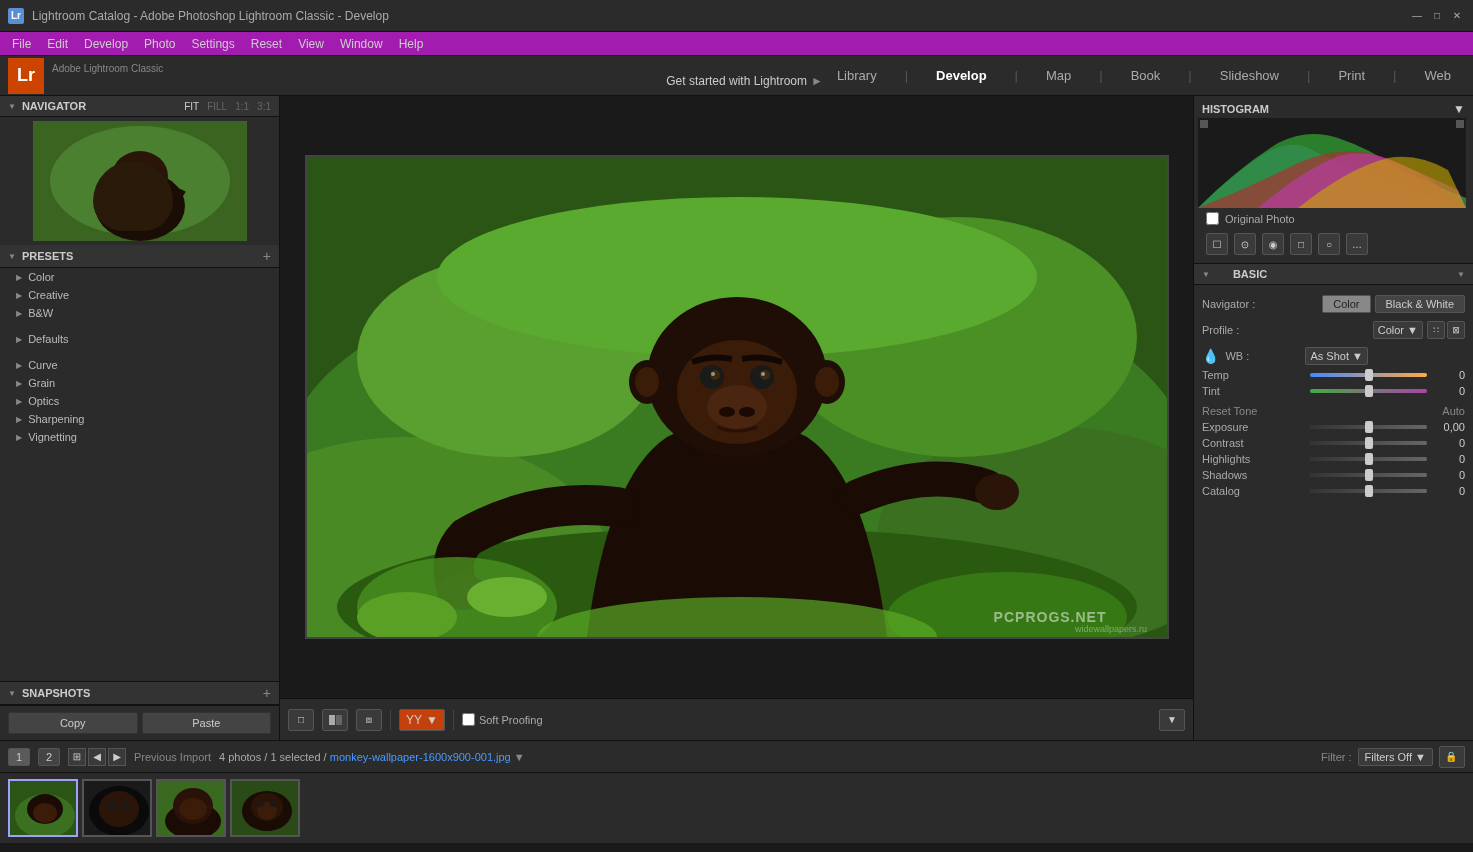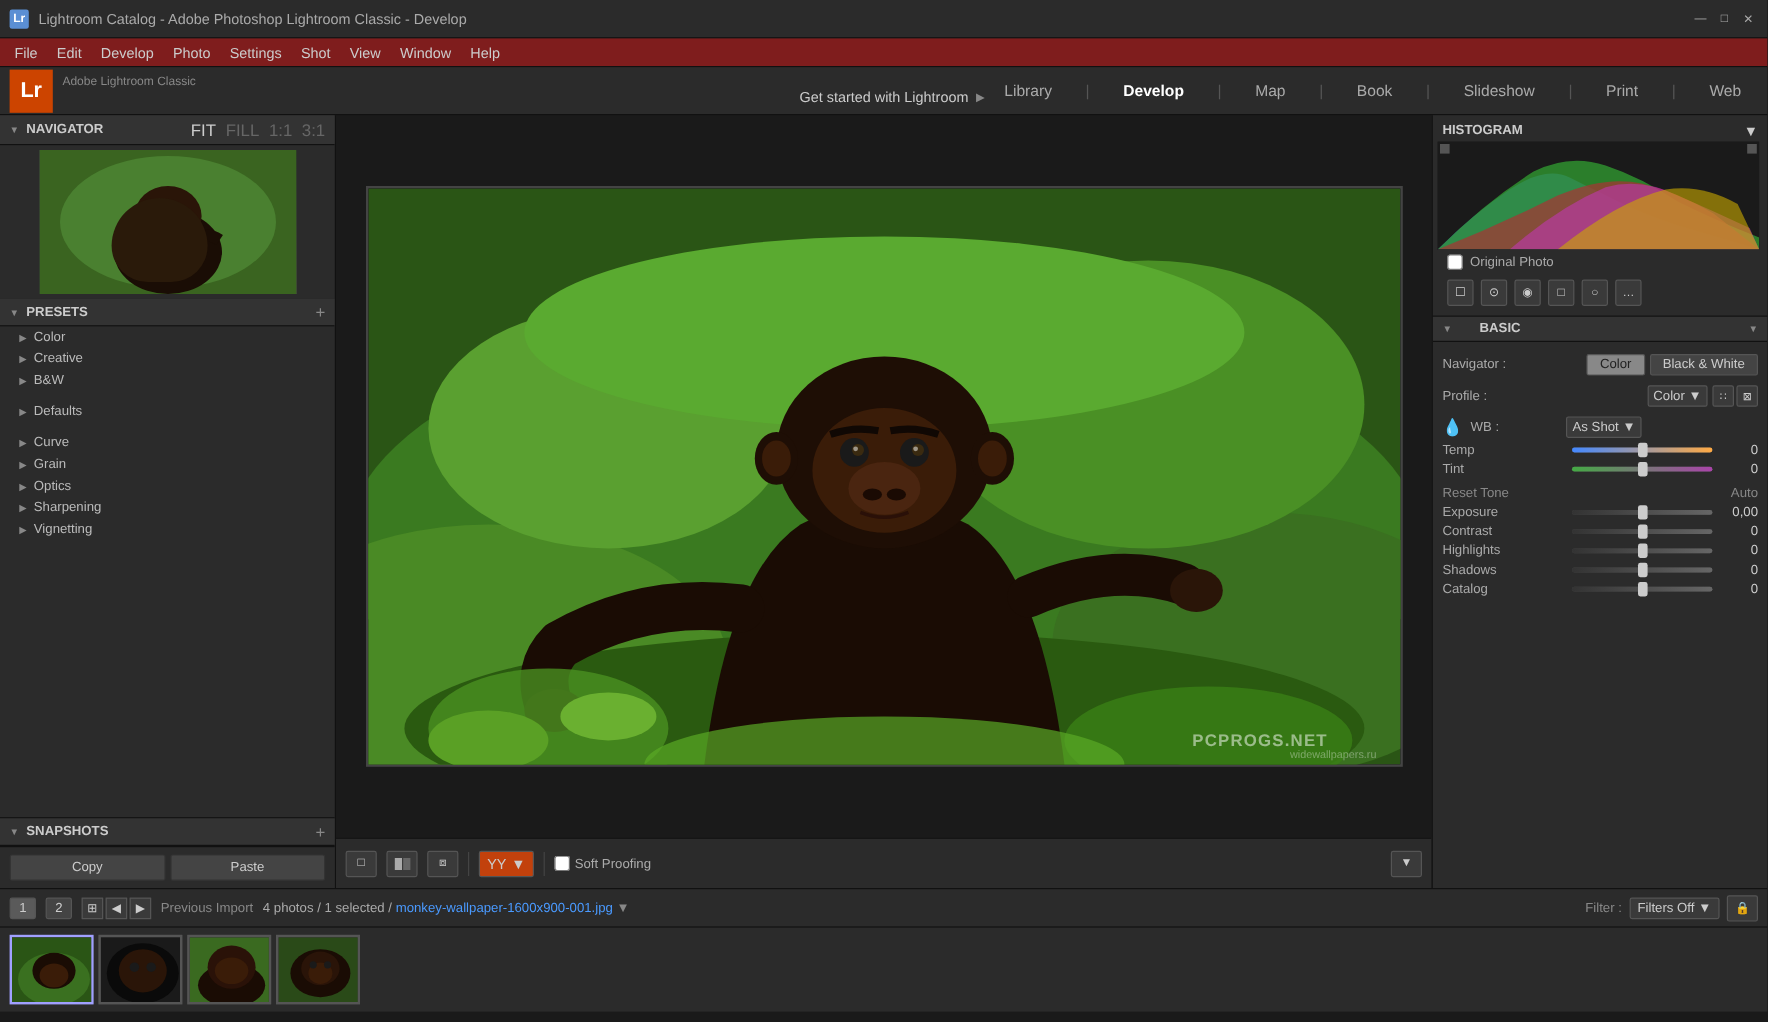--- a/index.html
+++ b/index.html
@@ -14,21 +14,21 @@
       padding: 0 8px;
       border-bottom: 1px solid #111;
     }
     #titlebar .title-icon { width: 16px; height: 16px; margin-right: 8px; background: #5b8fd4; border-radius: 2px; display: flex; align-items: center; justify-content: center; font-size: 10px; font-weight: bold; color: white; }
     #titlebar .title-text { flex: 1; font-size: 12px; color: #aaa; }
     #titlebar .window-controls { display: flex; gap: 4px; }
     #titlebar .win-btn { width: 16px; height: 16px; cursor: pointer; display: flex; align-items: center; justify-content: center; font-size: 10px; color: #aaa; }
 
     
     #menubar {
-      background: #7f1d1d;
+      background: #a21caf;
       height: 24px;
       display: flex;
       align-items: flex-start;
       padding: 0 4px;
       border-bottom: 1px solid #111;
     }
     #menubar span { padding: 0 8px; font-size: 12px; color: #ccc; cursor: pointer; line-height: 24px; }
 
     
     #modulenav {
@@ -68,21 +68,21 @@
     .panel-header {
       display: flex;
       align-items: center;
       padding: 4px 8px;
       background: #333;
       border-bottom: 1px solid #111;
       cursor: pointer;
     }
     .panel-header .triangle { margin-right: 6px; font-size: 8px; color: #888; }
     .panel-header .label { font-size: 11px; color: #ccc; font-weight: bold; text-transform: uppercase; flex: 1; }
-    .panel-header .options { display: flex; gap: 8px; font-size: 14px; color: #666; }
+    .panel-header .options { display: flex; gap: 8px; font-size: 10px; color: #666; }
     .panel-header .options span { cursor: pointer; }
 
     #navigator-thumb {
       padding: 4px;
       display: flex;
       justify-content: center;
     }
     .nav-thumb-placeholder {
       width: 214px;
       height: 120px;
@@ -502,21 +502,21 @@
     <div class="win-btn">✕</div>
   </div>
 </div>
 
 <div id="menubar">
   <span>File</span>
   <span>Edit</span>
   <span>Develop</span>
   <span>Photo</span>
   <span>Settings</span>
-  <span>Shot</span>
+  <span>Reset</span>
   <span>View</span>
   <span>Window</span>
   <span>Help</span>
 </div>
 
 <div id="modulenav">
   <div class="lr-logo">Lr</div>
   <div class="lr-info">
     <div class="lr-title">Adobe Lightroom Classic</div>
     <div class="lr-subtitle">

